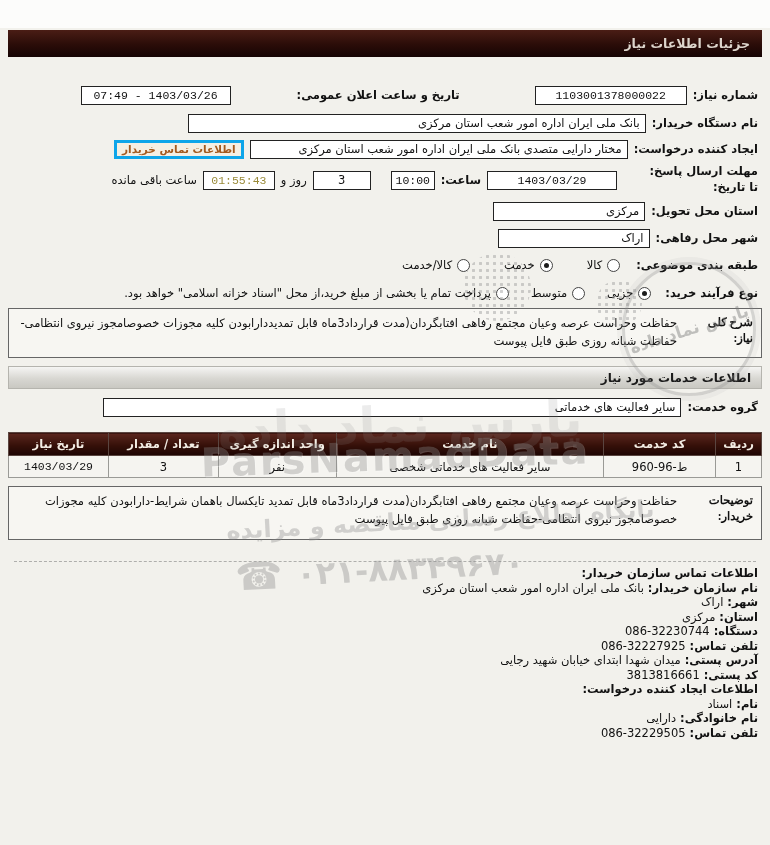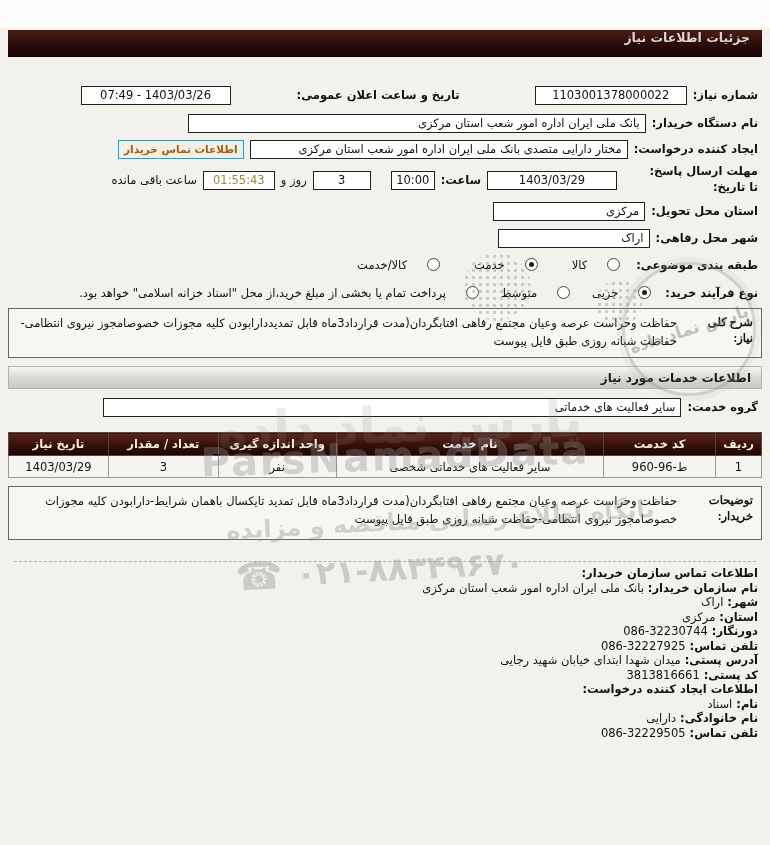--- a/index.html
+++ b/index.html
@@ -11,41 +11,41 @@
     font-size:11.5px;
     color:#111;
     direction:rtl;
     overflow:hidden;
   }
   .topstrip { position:absolute; top:0; left:0; right:0; height:28px; background:#fcfcfb; }
   .titlebar {
     position:absolute; top:30px; left:8px; right:8px; height:27px;
     background:linear-gradient(180deg,#4a1d15 0%,#2a0c08 55%,#160404 100%);
     color:#ddd5cc; font-weight:bold; font-size:12.5px;
-    display:flex; align-items:flex-start; padding:0 12px;
+    display:flex; align-items:center; padding:0 12px;
   }
   .row {
     position:absolute; right:12px; left:8px; height:22px;
     display:flex; align-items:center; gap:6px;
   }
   .lbl { font-weight:bold; white-space:nowrap; }
   .wraplbl { white-space:normal;margin-left:21px; }
   .input {
     background:#fff; border:1px solid #222; height:19px;
     display:flex; align-items:center; padding:0 5px; flex:0 0 auto;
   }
   .center { justify-content:center; }
-  .ltr { direction:ltr; }
+  .ltr { direction:ltr;font-family:Liberation Mono, monospace; }
   .countdown { color:#9a8b3a; }
   .linkbox {
-    border:1px solid #0ea5e9; background:#f5efe3; color:#a35a1f;
+    border:3px solid #0ea5e9; background:#f5efe3; color:#a35a1f;
     font-size:10.5px; font-weight:bold; height:19px;
     display:flex; align-items:center; padding:0 5px; cursor:pointer; white-space:nowrap;
   }
-  .radio-item { display:flex; align-items:flex-start; gap:20px; }
+  .radio-item { display:flex; align-items:center; gap:5px; }
   .radio {
     width:13px; height:13px; border-radius:50%; border:1px solid #444;
     background:#fff; position:relative; flex:0 0 auto;
   }
   .radio.sel::after {
     content:""; position:absolute; inset:3px; border-radius:50%; background:#1c1c1c;
   }
   .bigbox {
     position:absolute; left:8px; right:8px;
     border:1px solid #666; background:#f7f6f2;
@@ -253,21 +253,21 @@
     </div>
   <div class="line">
       <span class="b">شهر:</span>
       <span>اراک</span>
     </div>
   <div class="line">
       <span class="b">استان:</span>
       <span>مرکزی</span>
     </div>
   <div class="line">
-      <span class="b">دورنگار:</span>
+      <span class="b">دستگاه:</span>
       <span>086-32230744</span>
     </div>
   <div class="line">
       <span class="b">تلفن تماس:</span>
       <span>086-32227925</span>
     </div>
   <div class="line">
       <span class="b">آدرس پستی:</span>
       <span>میدان شهدا ابتدای خیابان شهید رجایی</span>
     </div>

